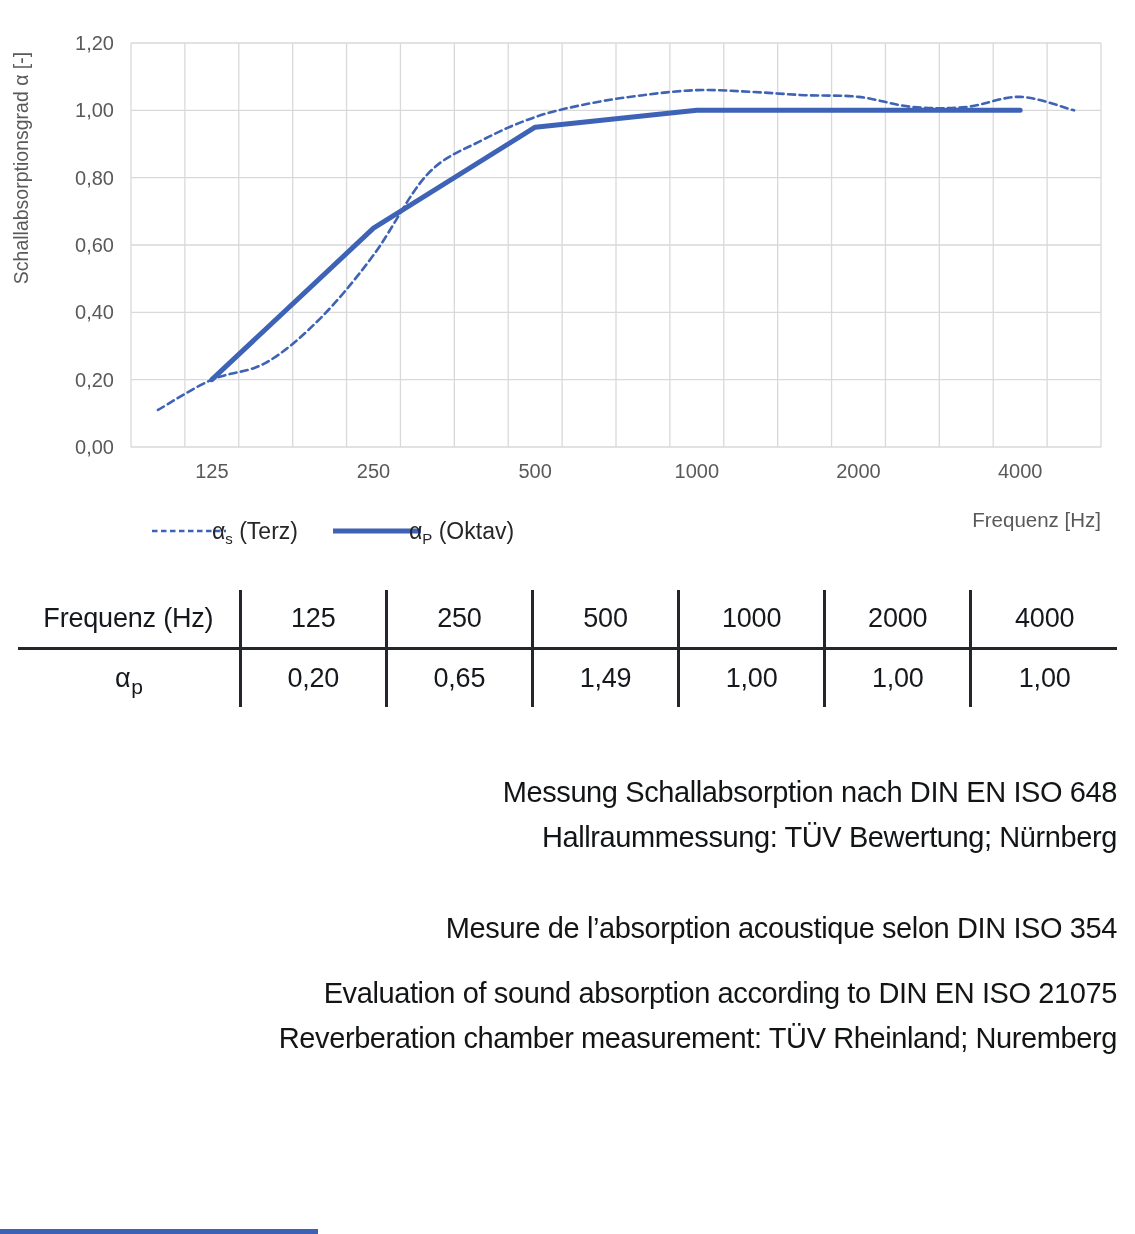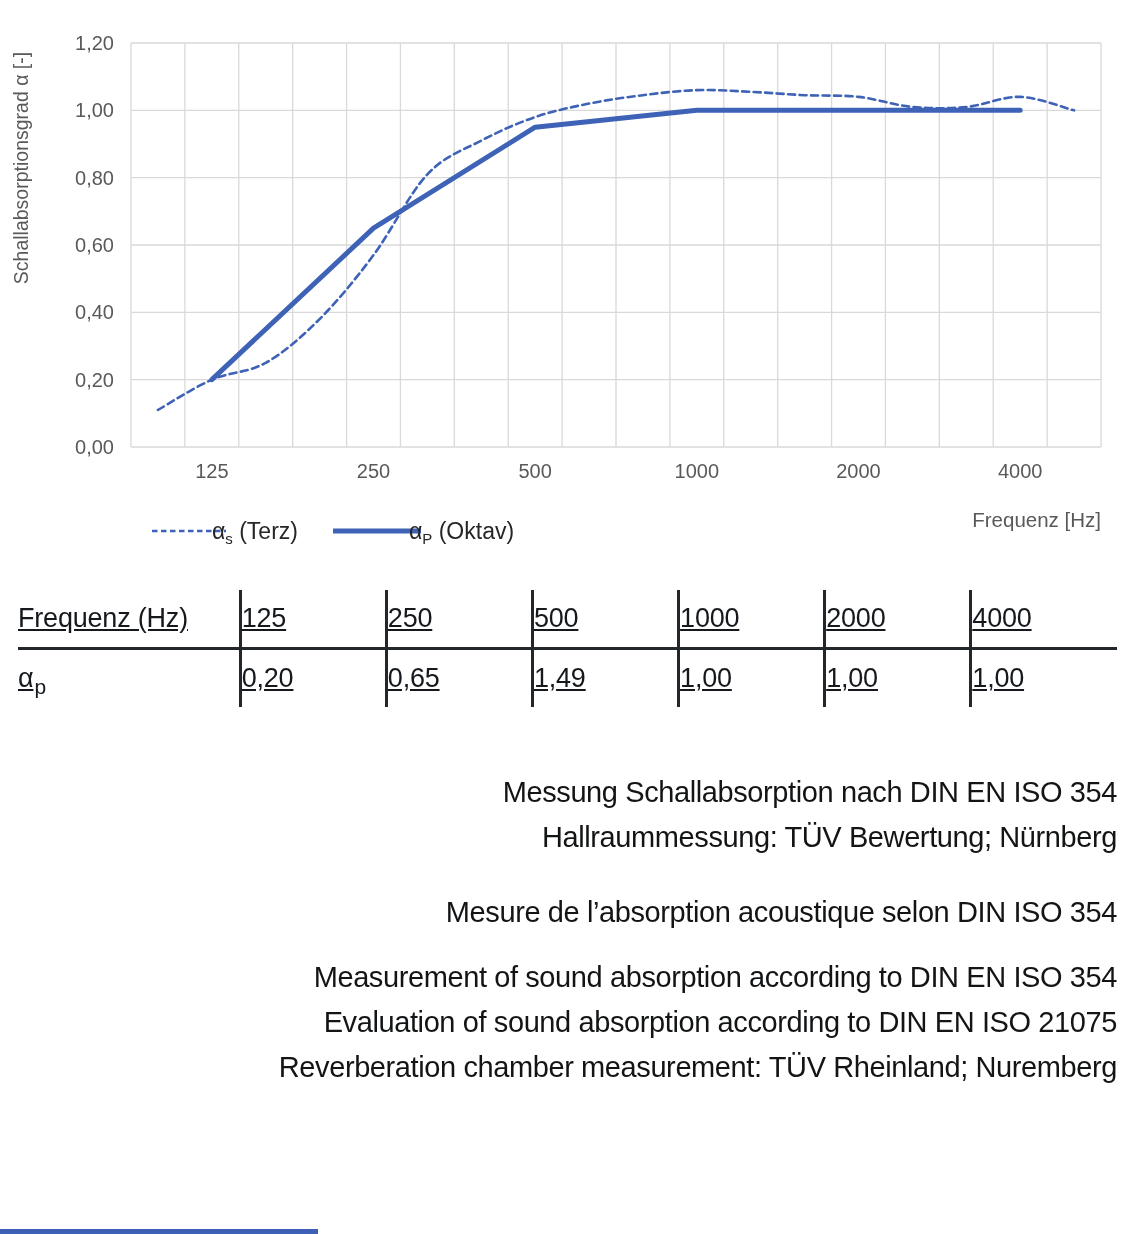--- a/index.html
+++ b/index.html
@@ -6,33 +6,33 @@
   body{
     width:1135px;height:1234px;background:#ffffff;overflow:hidden;position:relative;
     font-family:"Liberation Sans", sans-serif;color:#121416;
   }
   .chart-wrap{width:1135px;height:560px;}
   svg text{font-family:"Liberation Sans", sans-serif;}
 
   table.abs{
     border-collapse:collapse;table-layout:fixed;
     width:1099px;margin:30px 18px 0 18px;
-    font-size:27px;color:#15181c;letter-spacing:-0.2px;text-decoration:underline;
+    font-size:27px;color:#15181c;text-align:center;letter-spacing:-0.2px;
   }
   table.abs td{height:57px;vertical-align:middle;padding:0;}
   table.abs tr.hdr td{border-bottom:3px solid #23272b;}
   table.abs td + td{border-left:3px solid #23272b;}
   .subp{font-size:21px;position:relative;top:7px;left:1px;}
 
   .note{
     text-align:right;margin-right:18px;
     font-size:29px;line-height:45px;letter-spacing:-0.4px;color:#121416;
   }
   .note-de{margin-top:63px;}
-  .note-fr{margin-top:30px;}
+  .note-fr{margin-top:46px;}
   .note-en{margin-top:20px;}
 
   .accent-bar{position:absolute;left:0;bottom:0;width:318px;height:5px;}
 </style>
 </head>
 <body>
 
 <div class="chart-wrap">
   <svg id="chart-svg" width="1135" height="560" viewBox="0 0 1135 560">
       <line x1="131" y1="43" x2="131" y2="447" stroke="#D9D9D9" stroke-width="1.3"></line>
@@ -111,27 +111,26 @@
     <td>0,65</td>
     <td>1,49</td>
     <td>1,00</td>
     <td>1,00</td>
     <td>1,00</td>
   </tr>
 </tbody>
   </table>
 
 <div class="note note-de">
-  <div>Messung Schallabsorption nach DIN EN ISO 354</div>
+  <div>Messung Schallabsorption nach DIN EN ISO 648</div>
   <div>Hallraummessung: TÜV Bewertung; Nürnberg</div>
 </div>
 
 <div class="note note-fr">
   <div>Mesure de l’absorption acoustique selon DIN ISO 354</div>
 </div>
 
 <div class="note note-en">
-  <div>Measurement of sound absorption according to DIN EN ISO 354</div>
   <div>Evaluation of sound absorption according to DIN EN ISO 21075</div>
   <div>Reverberation chamber measurement: TÜV Rheinland; Nuremberg</div>
 </div>
 
 <div class="accent-bar" style="background: rgb(60, 97, 182);"></div>
 
 </body></html>

